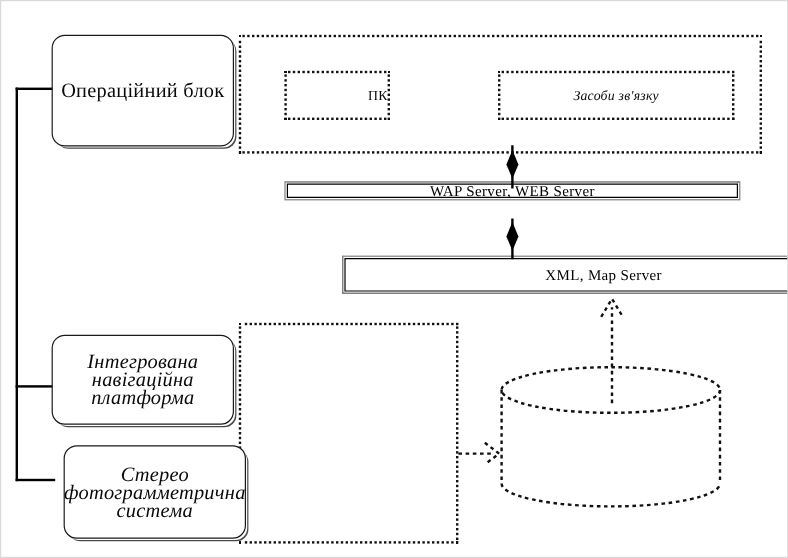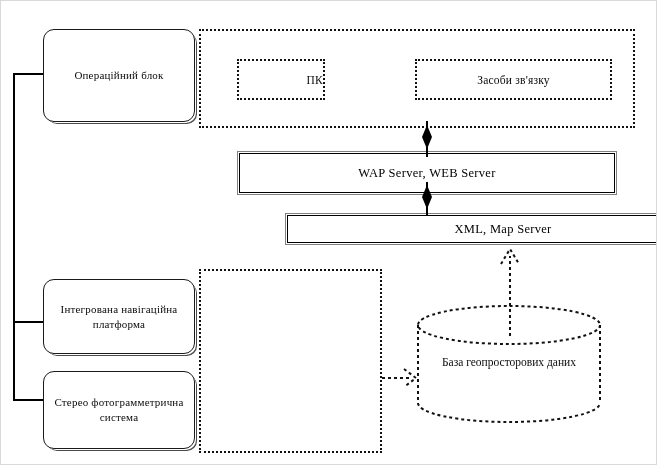--- a/index.html
+++ b/index.html
@@ -27,21 +27,21 @@
     border-radius: 11px;
     background: #ffffff;
     box-shadow: 2px 2px 0 -1px #ffffff, 3px 3px 0 -1px #4a4a4a;
     display: flex;
     align-items: center;
     justify-content: center;
     text-align: center;
     z-index: 6;
   }
   .proc .lbl {
-    font-size: 11px;
+    font-size: 17px;
     line-height: 15px;
     color: #0a0a0a;
     letter-spacing: .2px;
     padding: 0 4px;
   }
 
   
   .dotted-region {
     border: 2px dotted #111111;
     background: transparent;
@@ -114,67 +114,66 @@
   <div class="abs dotted-region" style="left:198px; top:28px; width:436px; height:99px;"></div>
 
   <div class="abs proc" style="left:42px; top:28px; width:152px; height:93px;">
     <span class="lbl">Операційний блок</span>
   </div>
 
   <div class="abs dotted-box" style="left:236px; top:58px; width:88px; height:41px;justify-content:flex-end;">
     <span class="lbl">ПК</span>
   </div>
 
-  <div class="abs dotted-box" style="left:414px; top:58px; width:197px; height:41px;">
+  <div class="abs dotted-box" style="left:414px; top:58px; width:197px; height:41px;font-style:italic;">
     <span class="lbl">Засоби зв'язку</span>
   </div>
 
   <svg class="conn conn-solid" style="left:414px; top:120px;" width="24" height="36" viewBox="0 0 24 36">
     <line x1="12" y1="0" x2="12" y2="36" stroke="#000000" stroke-width="2"></line>
     <polygon points="12,4 17,16 12,28 7,16" fill="#000000"></polygon>
   </svg>
 
-  <div class="abs server-bar" style="left:236px; top:150px; width:380px; height:44px;">
+  <div class="abs server-bar" style="left:236px; top:150px; width:380px; height:16px;">
     <span class="lbl">WAP Server, WEB Server</span>
   </div>
 
   <svg class="conn conn-solid" style="left:414px; top:181px;" width="24" height="34" viewBox="0 0 24 34">
     <line x1="12" y1="0" x2="12" y2="34" stroke="#000000" stroke-width="2"></line>
     <polygon points="12,3 17,15 12,27 7,15" fill="#000000"></polygon>
   </svg>
 
   <div class="abs server-bar" style="left:236px; top:212px; width:436px; height:32px;margin-left:48px;">
     <span class="lbl">XML, Map Server</span>
   </div>
 
   <svg class="conn conn-dotted" style="left:496px; top:243px;" width="26" height="92" viewBox="0 0 26 92">
     <line x1="13" y1="92" x2="13" y2="12" stroke="#111111" stroke-width="2" stroke-dasharray="3,3" stroke-linecap="butt"></line>
     <polyline points="4,20 13,5 22,20" fill="none" stroke="#111111" stroke-width="2" stroke-dasharray="3,3"></polyline>
   </svg>
 
   <div class="abs dotted-region" style="left:198px; top:268px; width:183px; height:184px;"></div>
 
-  <div class="abs proc" style="left:42px; top:278px; width:152px; height:75px;">
+  <div class="abs proc" style="left:42px; top:278px; width:152px; height:75px;font-style:italic;">
     <span class="lbl">Інтегрована навігаційна платформа</span>
   </div>
 
 
-  <div class="abs proc" style="left:42px; top:370px; width:152px; height:78px;">
+  <div class="abs proc" style="left:52px; top:370px; width:152px; height:78px;font-style:italic;">
     <span class="lbl">Стерео фотограмметрична система</span>
   </div>
 
 
   <svg class="conn conn-dotted" style="left:381px; top:364px;" width="36" height="26" viewBox="0 0 36 26">
     <line x1="0" y1="13" x2="30" y2="13" stroke="#111111" stroke-width="2" stroke-dasharray="3,3"></line>
     <polyline points="22,4 34,13 22,22" fill="none" stroke="#111111" stroke-width="2" stroke-dasharray="3,3"></polyline>
   </svg>
 
   <div class="abs db-wrap" style="left:414px; top:302px; width:188px; height:122px;">
     <svg width="188" height="122" viewBox="0 0 188 122">
       <ellipse cx="94" cy="22" rx="91" ry="19" fill="#ffffff" stroke="#111111" stroke-width="2" stroke-dasharray="3,3"></ellipse>
       <path d="M3,22 L3,100" fill="none" stroke="#111111" stroke-width="2" stroke-dasharray="3,3"></path>
       <path d="M185,22 L185,100" fill="none" stroke="#111111" stroke-width="2" stroke-dasharray="3,3"></path>
       <path d="M3,100 A91,19 0 0 0 185,100" fill="none" stroke="#111111" stroke-width="2" stroke-dasharray="3,3"></path>
     </svg>
-    <div class="db-label" style="top:52px;">База геопросторових даних</div>
   </div>
 
 </div>
 
 </body></html>

